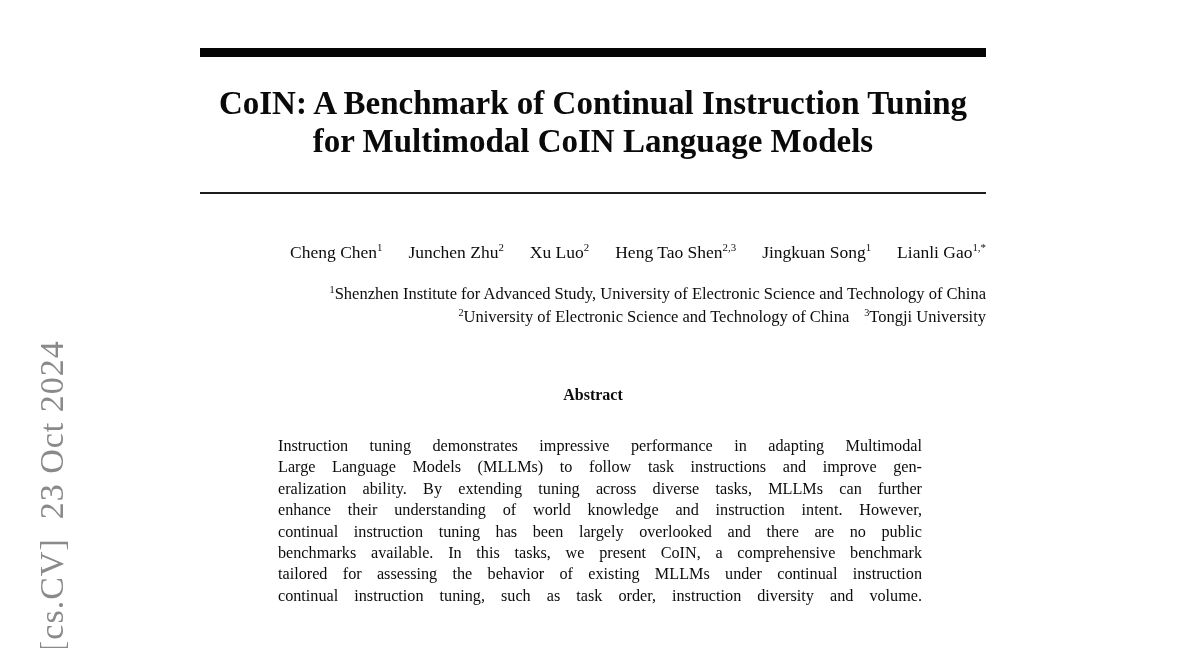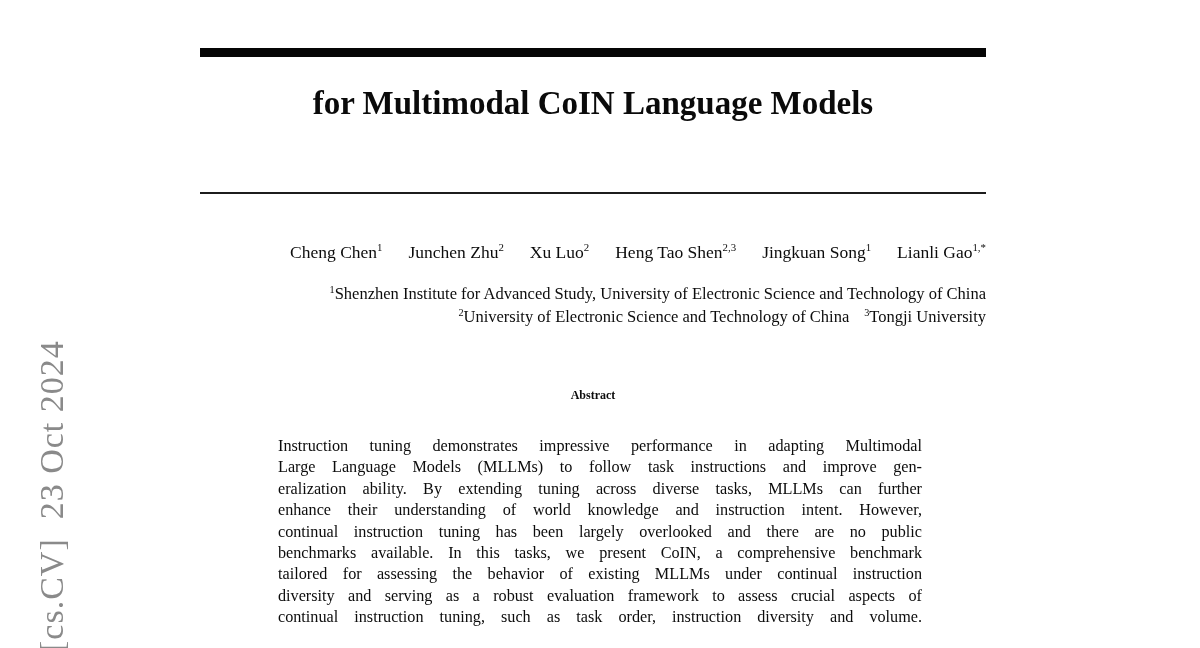--- a/index.html
+++ b/index.html
@@ -94,21 +94,21 @@
   }
   .affil-seg-gap { margin-left: 15px; }
 
   .abstract-heading {
     position: absolute;
     left: 0;
     top: 383px;
     width: 786px;
     text-align: center;
     font-weight: bold;
-    font-size: 12px;
+    font-size: 16px;
     line-height: 24px;
   }
 
   .abstract-body {
     position: absolute;
     left: 78px;  
     top: 436px;
     width: 644px;
     font-size: 16.2px;
     line-height: 21.4px;
@@ -123,20 +123,21 @@
 </head>
 <body>
 
 <div class="watermark">[cs.CV]  23 Oct 2024</div>
 
 <div class="content">
 
   <div class="top-bar"></div>
 
   <div class="title-block">
+    <div>CoIN: A Benchmark of Continual Instruction Tuning</div>
     <div>for Multimodal CoIN Language Models</div>
   </div>
 
   <div class="thin-rule"></div>
 
   <div class="authors">
     <span class="author"><span>Cheng Chen</span><sup>1</sup></span><span class="author"><span>Junchen Zhu</span><sup>2</sup></span><span class="author"><span>Xu Luo</span><sup>2</sup></span><span class="author"><span>Heng Tao Shen</span><sup>2,3</sup></span><span class="author"><span>Jingkuan Song</span><sup>1</sup></span><span class="author"><span>Lianli Gao</span><sup>1,*</sup></span>
   </div>
 
   <div class="affils">
@@ -147,17 +148,16 @@
   <div class="abstract-heading">Abstract</div>
 
   <div class="abstract-body">
     <div class="abs-line">Instruction tuning demonstrates impressive performance in adapting Multimodal</div>
     <div class="abs-line">Large Language Models (MLLMs) to follow task instructions and improve gen-</div>
     <div class="abs-line">eralization ability. By extending tuning across diverse tasks, MLLMs can further</div>
     <div class="abs-line">enhance their understanding of world knowledge and instruction intent. However,</div>
     <div class="abs-line">continual instruction tuning has been largely overlooked and there are no public</div>
     <div class="abs-line">benchmarks available. In this tasks, we present CoIN, a comprehensive benchmark</div>
     <div class="abs-line">tailored for assessing the behavior of existing MLLMs under continual instruction</div>
-    <div class="abs-line">diversity and serving as a robust evaluation framework to assess crucial aspects of</div>
     <div class="abs-line">continual instruction tuning, such as task order, instruction diversity and volume.</div>
   </div>
 
 </div>
 
 </body></html>

